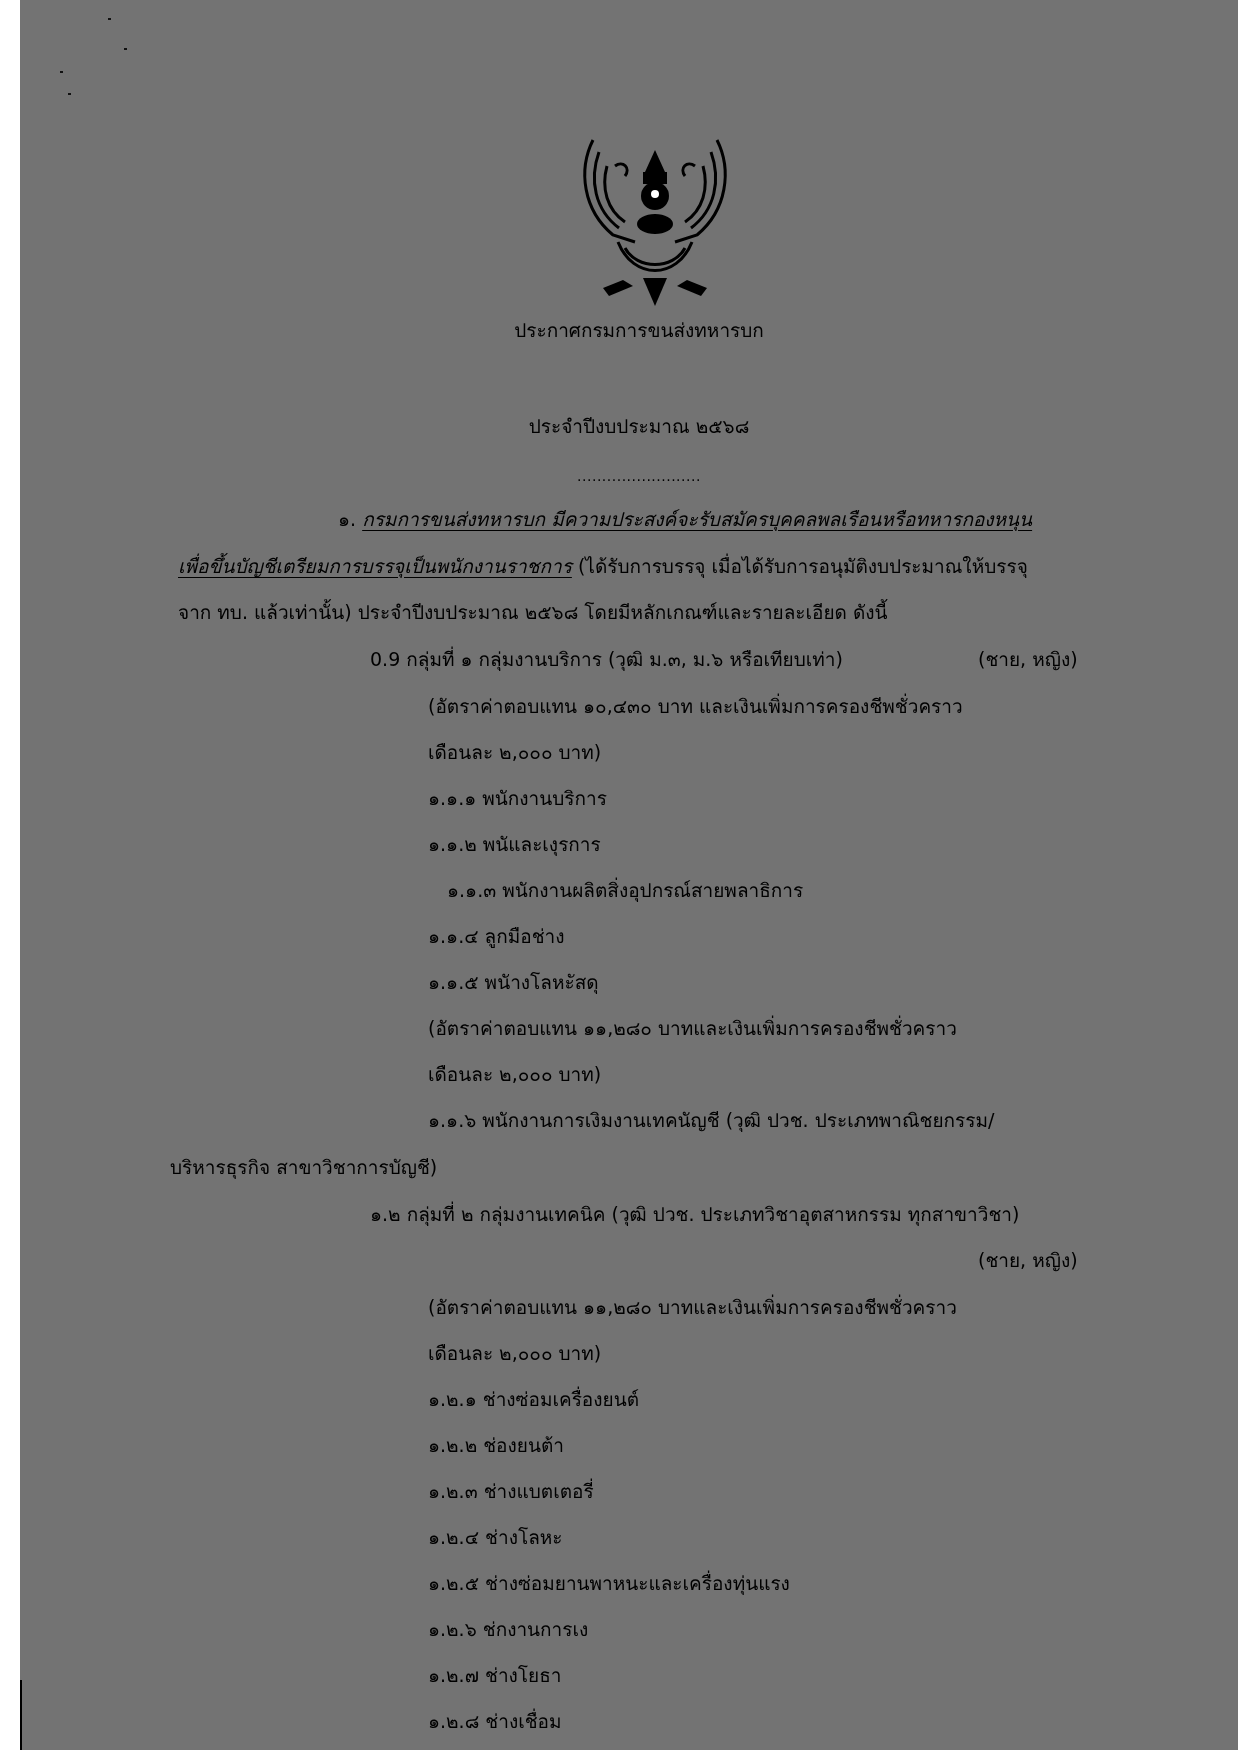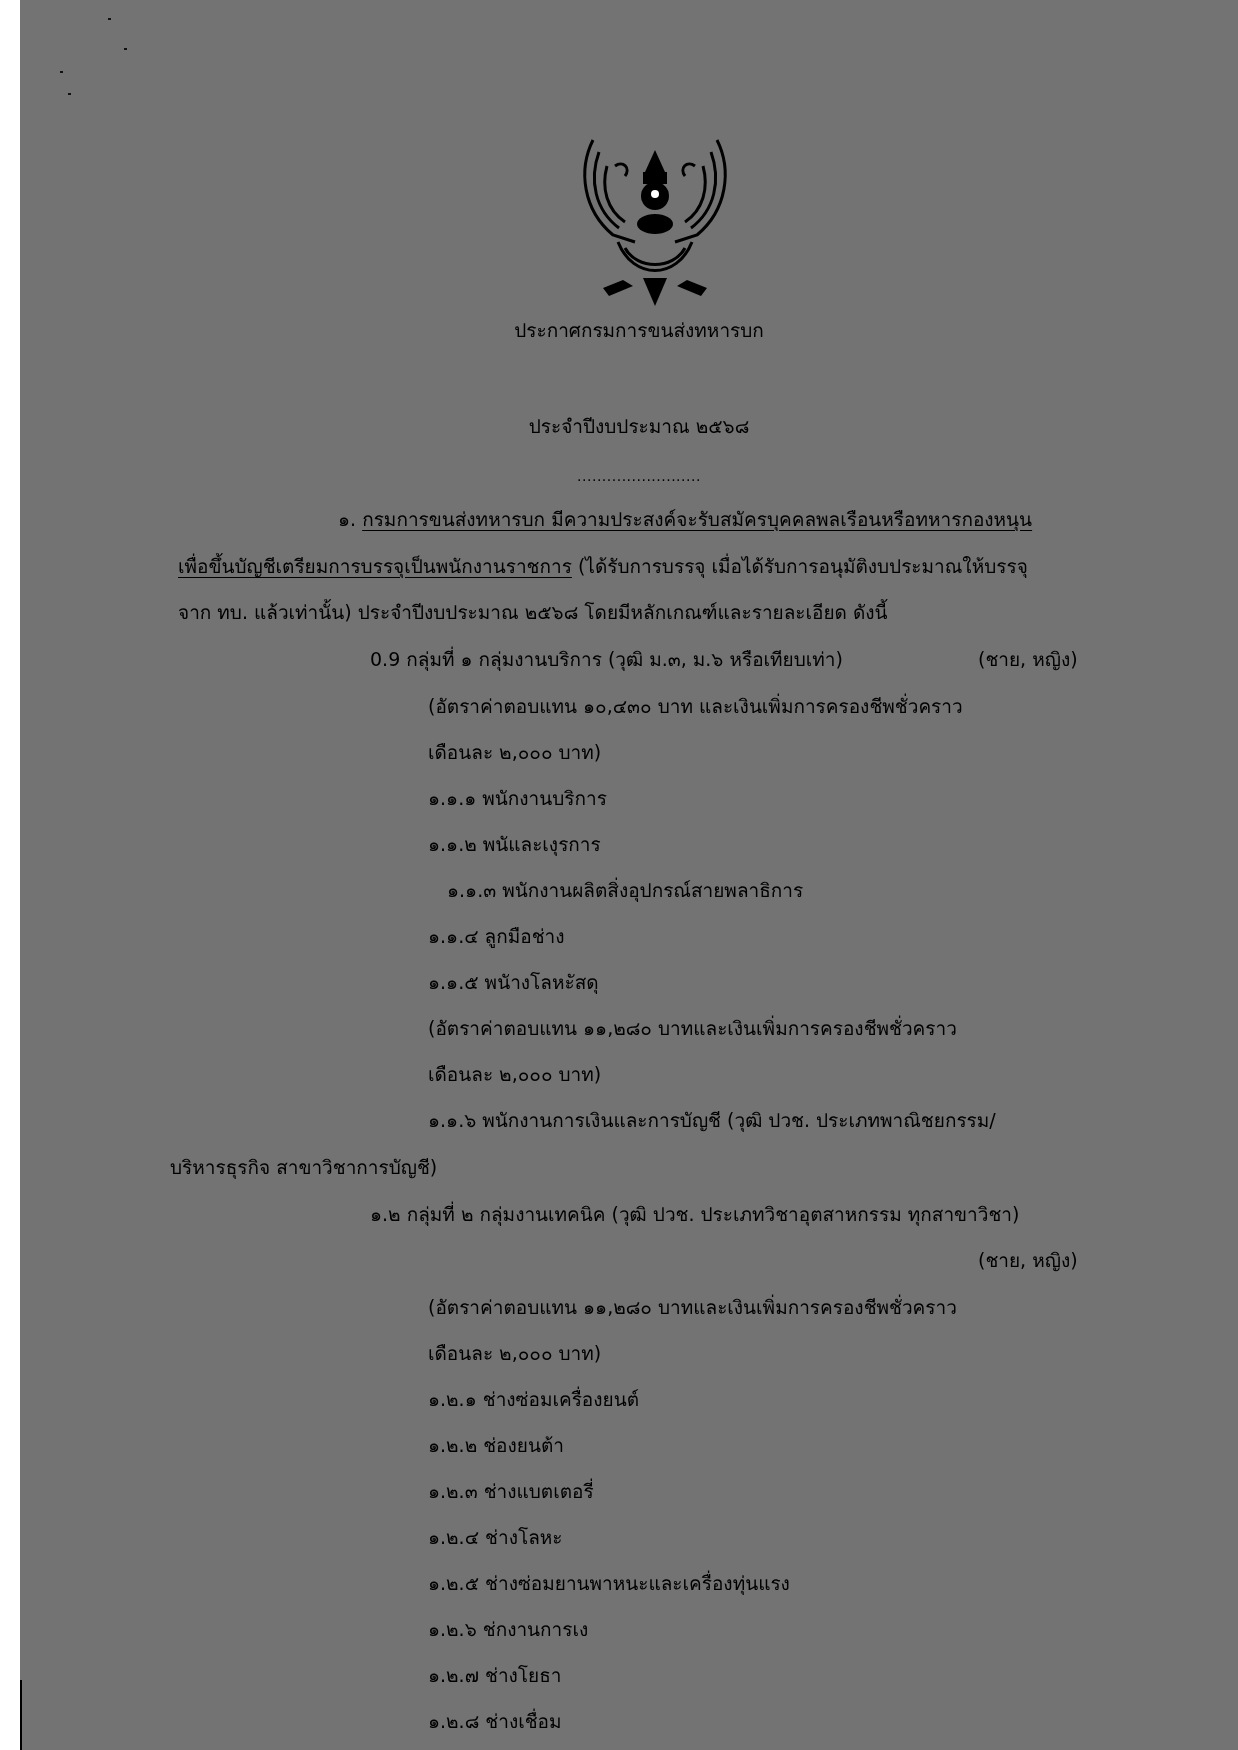--- a/index.html
+++ b/index.html
@@ -19,21 +19,21 @@
     position: absolute; left: 0; top: 1680px; width: 2px; height: 70px; background: #000;
   }
   .speck { position: absolute; width: 3px; height: 2px; background: #111; }
 
   .emblem { position: absolute; left: 553px; top: 130px; width: 164px; height: 182px; }
 
   .line {
     position: absolute; white-space: nowrap; font-size: 19px; line-height: 28px; letter-spacing: 0px;
   }
   .center { left: 0; width: 1238px; text-align: center; }
-  .u { text-decoration: underline; text-underline-offset: 4px; }
+  .u { text-decoration: underline; text-underline-offset: 4px; font-style: italic; }
   .dots { font-size: 14px; letter-spacing: 0.5px; }
 </style>
 </head>
 <body>
 
 <div class="page">
 
   <div class="scan-edge-right"></div>
   <div class="scan-edge-right-lower"></div>
   <div class="scan-edge-left"></div>
@@ -91,21 +91,21 @@
   <div class="line" style="left:958px;top:645px">(ชาย, หญิง)</div>
   <div class="line" style="left:408px;top:692px">(อัตราค่าตอบแทน ๑๐,๔๓๐ บาท และเงินเพิ่มการครองชีพชั่วคราว</div>
   <div class="line" style="left:408px;top:738px">เดือนละ ๒,๐๐๐ บาท)</div>
   <div class="line" style="left:408px;top:784px">๑.๑.๑ พนักงานบริการ</div>
   <div class="line" style="left:408px;top:830px">๑.๑.๒ พนัและเงุรการ</div>
   <div class="line" style="left:427px;top:876px">๑.๑.๓ พนักงานผลิตสิ่งอุปกรณ์สายพลาธิการ</div>
   <div class="line" style="left:408px;top:922px">๑.๑.๔ ลูกมือช่าง</div>
   <div class="line" style="left:408px;top:968px">๑.๑.๕ พนัางโลหะัสดุ</div>
   <div class="line" style="left:408px;top:1014px">(อัตราค่าตอบแทน ๑๑,๒๘๐ บาทและเงินเพิ่มการครองชีพชั่วคราว</div>
   <div class="line" style="left:408px;top:1060px">เดือนละ ๒,๐๐๐ บาท)</div>
-  <div class="line" style="left:408px;top:1106px">๑.๑.๖ พนักงานการเงินและการบัญชี (วุฒิ ปวช. ประเภทพาณิชยกรรม/</div>
+  <div class="line" style="left:408px;top:1106px">๑.๑.๖ พนักงานการเงิมงานเทคนัญชี (วุฒิ ปวช. ประเภทพาณิชยกรรม/</div>
   <div class="line" style="left:150px;top:1153px">บริหารธุรกิจ สาขาวิชาการบัญชี)</div>
 
   <div class="line" style="left:350px;top:1200px">๑.๒ กลุ่มที่ ๒ กลุ่มงานเทคนิค (วุฒิ ปวช. ประเภทวิชาอุตสาหกรรม ทุกสาขาวิชา)</div>
   <div class="line" style="left:958px;top:1246px">(ชาย, หญิง)</div>
   <div class="line" style="left:408px;top:1293px">(อัตราค่าตอบแทน ๑๑,๒๘๐ บาทและเงินเพิ่มการครองชีพชั่วคราว</div>
   <div class="line" style="left:408px;top:1339px">เดือนละ ๒,๐๐๐ บาท)</div>
   <div class="line" style="left:408px;top:1385px">๑.๒.๑ ช่างซ่อมเครื่องยนต์</div>
   <div class="line" style="left:408px;top:1431px">๑.๒.๒ ช่องยนต้า</div>
   <div class="line" style="left:408px;top:1477px">๑.๒.๓ ช่างแบตเตอรี่</div>
   <div class="line" style="left:408px;top:1523px">๑.๒.๔ ช่างโลหะ</div>

